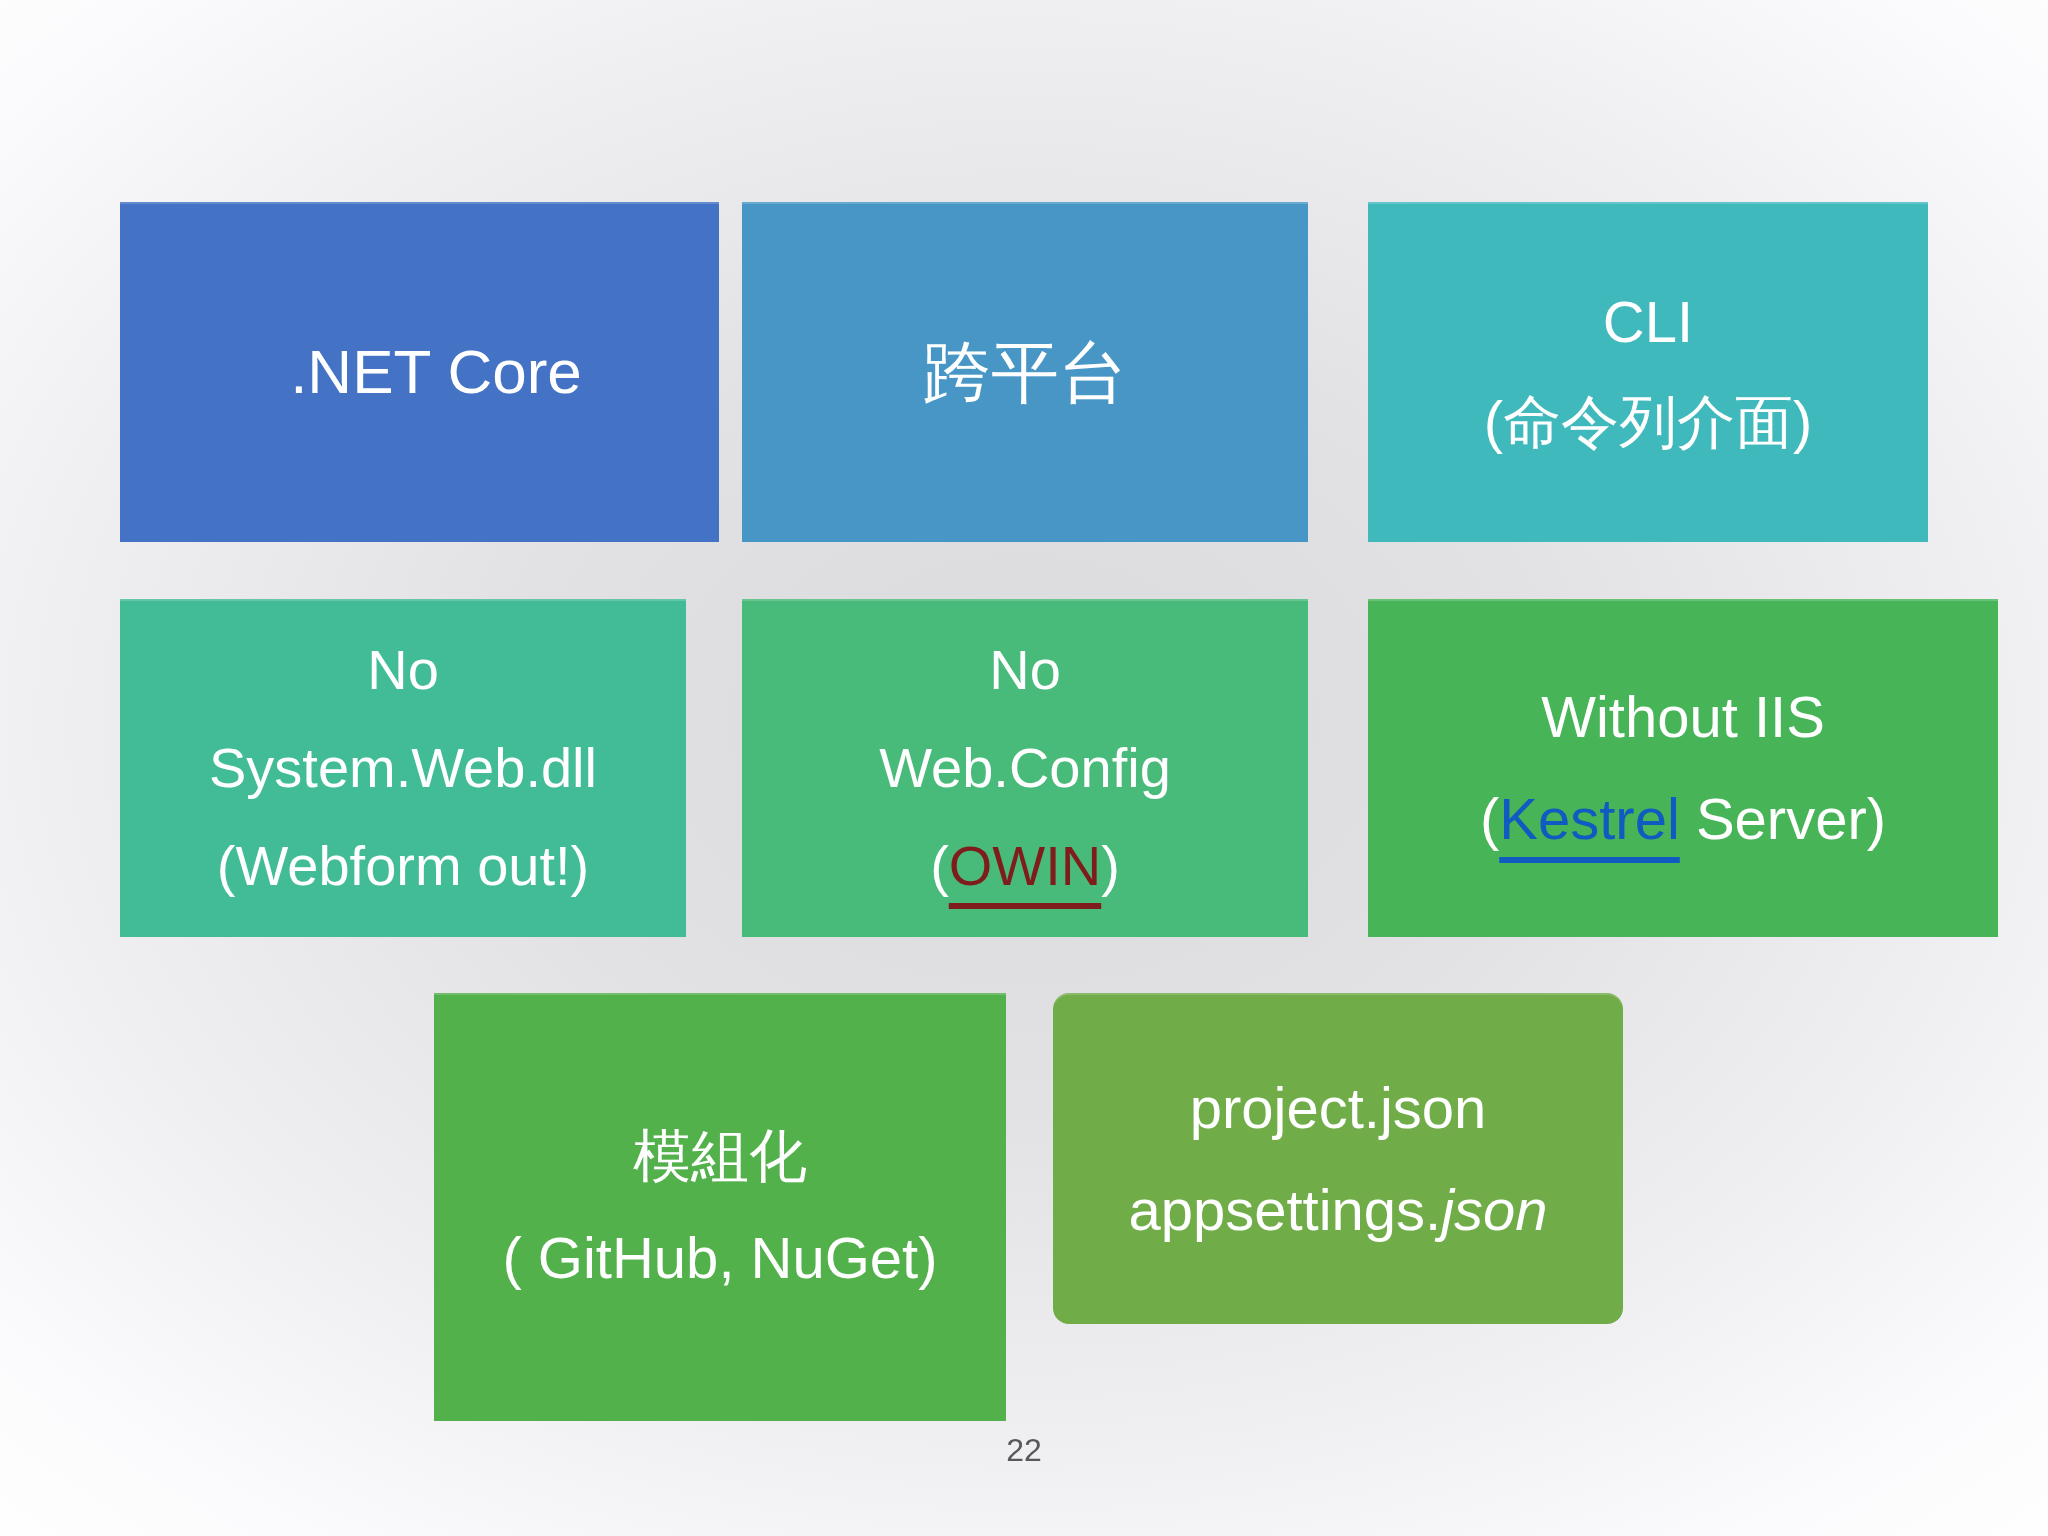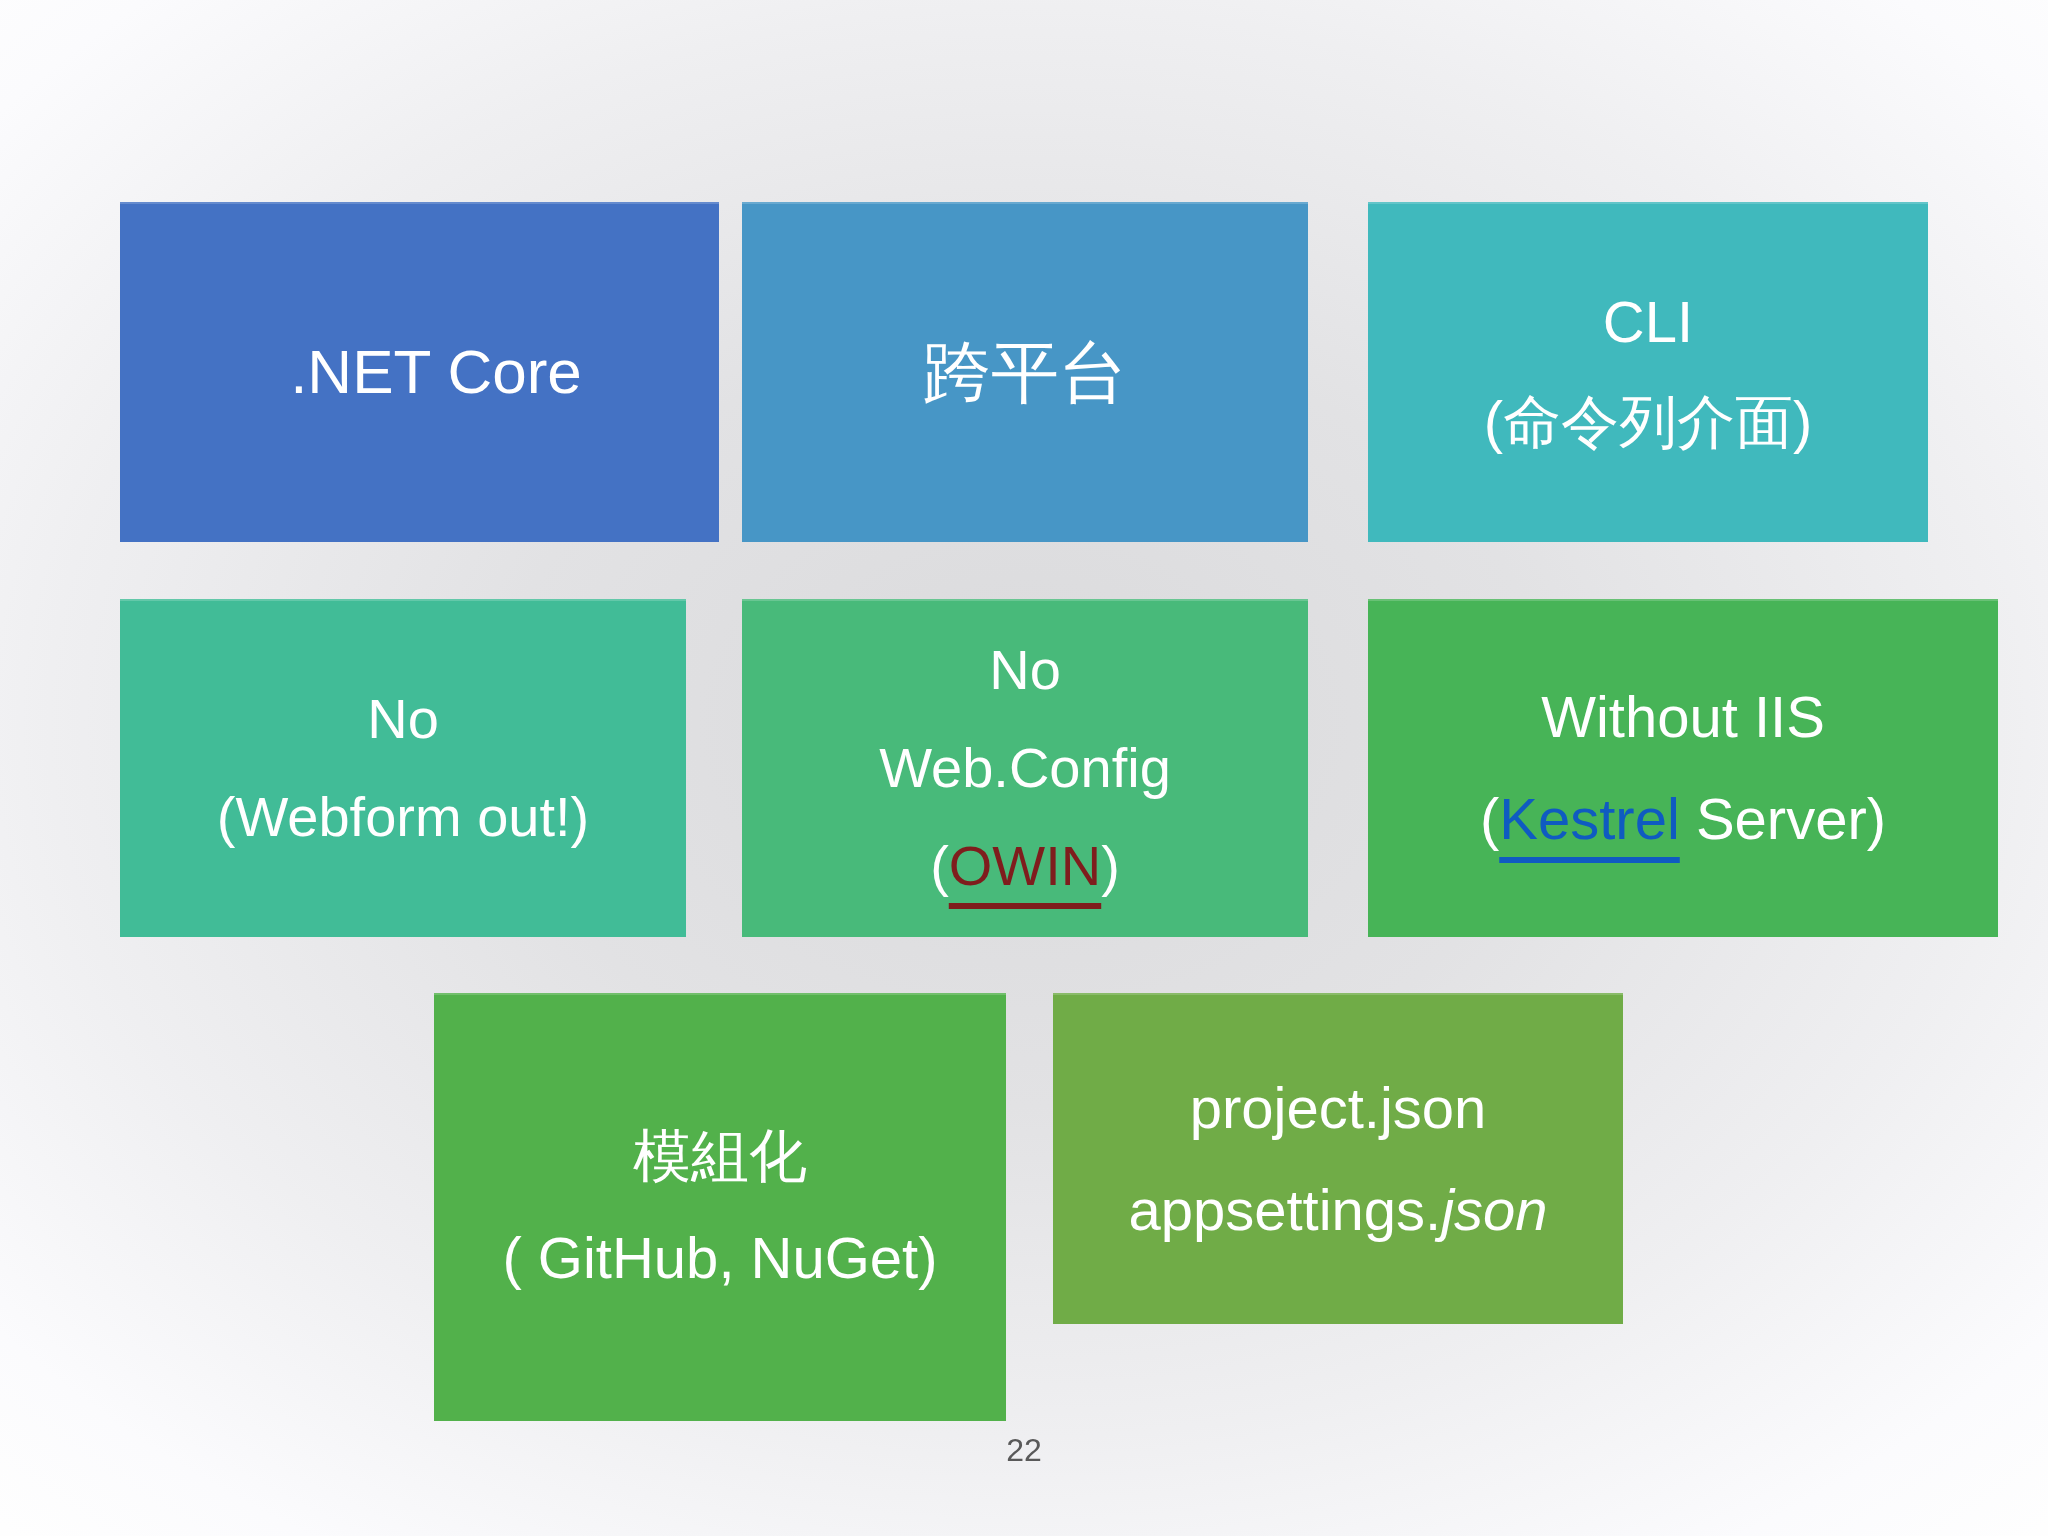--- a/index.html
+++ b/index.html
@@ -35,21 +35,21 @@
   .b-crossplat { left: 742px;  top: 202px; width: 566px; height: 340px; font-size: 68px; line-height: 1.3; justify-content: center; }
   .b-cli       { left: 1368px; top: 202px; width: 560px; height: 340px; font-size: 58px; line-height: 100px; }
 
   
   .b-nosysweb  { left: 120px;  top: 599px; width: 566px; height: 338px; font-size: 56px; line-height: 98px; }
   .b-nowebcfg  { left: 742px;  top: 599px; width: 566px; height: 338px; font-size: 56px; line-height: 98px; }
   .b-noiis     { left: 1368px; top: 599px; width: 630px; height: 338px; font-size: 58px; line-height: 102px; }
 
   
   .b-modular   { left: 434px;  top: 993px; width: 572px; height: 428px; font-size: 58px; line-height: 102px; }
-  .b-cfgfiles  { left: 1053px; top: 993px; width: 570px; height: 331px; font-size: 58px; line-height: 102px; }
+  .b-cfgfiles  { left: 1053px; top: 993px; width: 570px; height: 331px; font-size: 58px; line-height: 102px; border-radius: 16px; }
 
   .link {
     text-decoration: underline;
     text-decoration-thickness: 6px;
     text-underline-offset: 18px;
     cursor: pointer;
   }
   .italic { font-style: italic; }
 
   .page-number {
@@ -75,20 +75,21 @@
     <span class="line">跨平台</span>
   </div>
 
   <div class="box b-cli" style="background-color: rgb(64, 185, 189);">
     <span class="line">CLI</span>
     <span class="line">(命令列介面)</span>
   </div>
 
   <div class="box b-nosysweb" style="background-color: rgb(65, 188, 151);">
     <span class="line">No</span>
+    <span class="line">System.Web.dll</span>
     <span class="line">(Webform out!)</span>
   </div>
 
   <div class="box b-nowebcfg" style="background-color: rgb(72, 186, 122);">
     <span class="line">No</span>
     <span class="line">Web.Config</span>
     <span class="line"><span>(</span><a class="link" style="color: #7f1d1d;">OWIN</a><span>)</span></span>
   </div>
 
   <div class="box b-noiis" style="background-color: rgb(71, 180, 87);">

